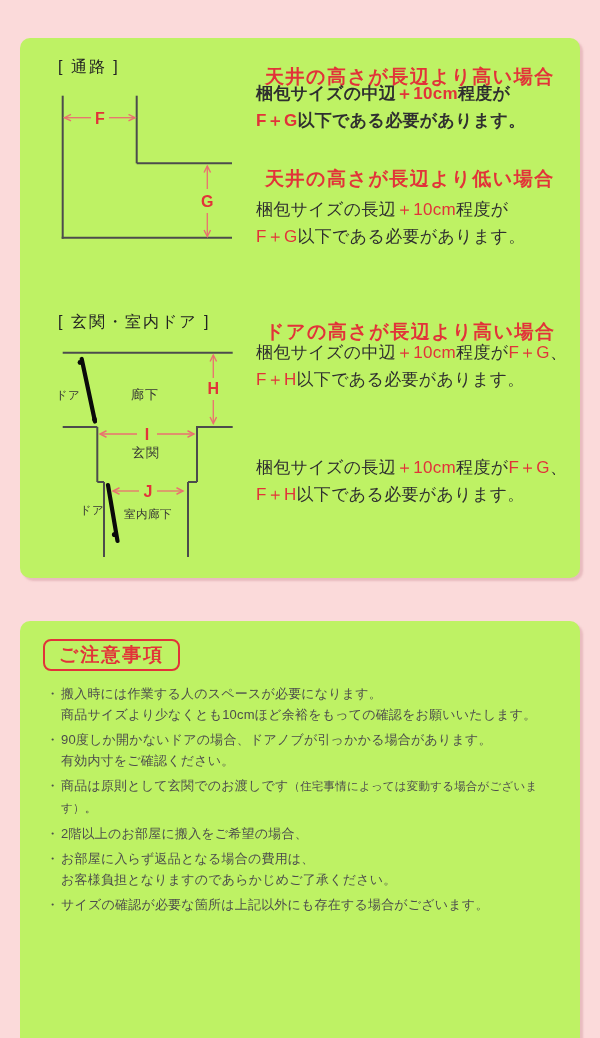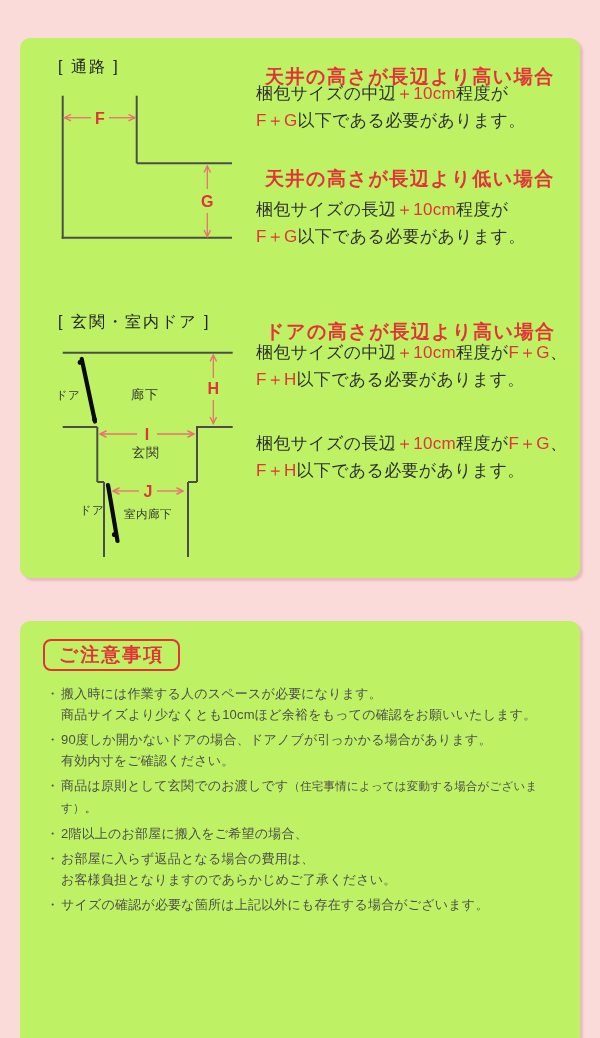--- a/index.html
+++ b/index.html
@@ -89,21 +89,21 @@
     <line class="wall" x1="91.7" y1="78.3" x2="187" y2="78.3"></line>
     <line class="arrow" x1="19.5" y1="32.7" x2="46" y2="32.7" marker-start="url(#ah)"></line>
     <line class="arrow" x1="64" y1="32.7" x2="90" y2="32.7" marker-end="url(#ah)"></line>
     <text class="dim-label" x="55" y="38.5" text-anchor="middle">F</text>
     <line class="arrow" x1="162.3" y1="81" x2="162.3" y2="104" marker-start="url(#ah)"></line>
     <line class="arrow" x1="162.3" y1="128" x2="162.3" y2="151.5" marker-end="url(#ah)"></line>
     <text class="dim-label" x="162.3" y="121.5" text-anchor="middle">G</text>
   </svg>
 
   <h2 class="case-title" style="top:17px;">天井の高さが長辺より高い場合</h2>
-  <p class="case-text" style="top:42px;">
+  <p class="case-text" style="top:42px;font-weight:bold;">
     <span>梱包サイズの中辺</span><span class="red">＋10cm</span><span>程度が</span><br>
     <span class="red">F＋G</span><span>以下である必要があります。</span>
   </p>
 
   <h2 class="case-title" style="top:119px;">天井の高さが長辺より低い場合</h2>
   <p class="case-text" style="top:158px;">
     <span>梱包サイズの長辺</span><span class="red">＋10cm</span><span>程度が</span><br>
     <span class="red">F＋G</span><span>以下である必要があります。</span>
   </p>
 
@@ -139,21 +139,21 @@
     <text class="room-label-sm" x="47" y="169" text-anchor="middle">ドア</text>
     <text class="room-label-sm" x="79" y="173">室内廊下</text>
   </svg>
 
   <h2 class="case-title" style="top:272px;">ドアの高さが長辺より高い場合</h2>
   <p class="case-text" style="top:301px;">
     <span>梱包サイズの中辺</span><span class="red">＋10cm</span><span>程度が</span><span class="red">F＋G</span><span>、</span><br>
     <span class="red">F＋H</span><span>以下である必要があります。</span>
   </p>
 
-  <p class="case-text" style="top:392px;">
+  <p class="case-text" style="top:416px;">
     <span>梱包サイズの長辺</span><span class="red">＋10cm</span><span>程度が</span><span class="red">F＋G</span><span>、</span><br>
     <span class="red">F＋H</span><span>以下である必要があります。</span>
   </p>
 
 </section>
 
 <section class="card card2">
   <div class="badge">ご注意事項</div>
   <ul class="notice-list">
       <li>

